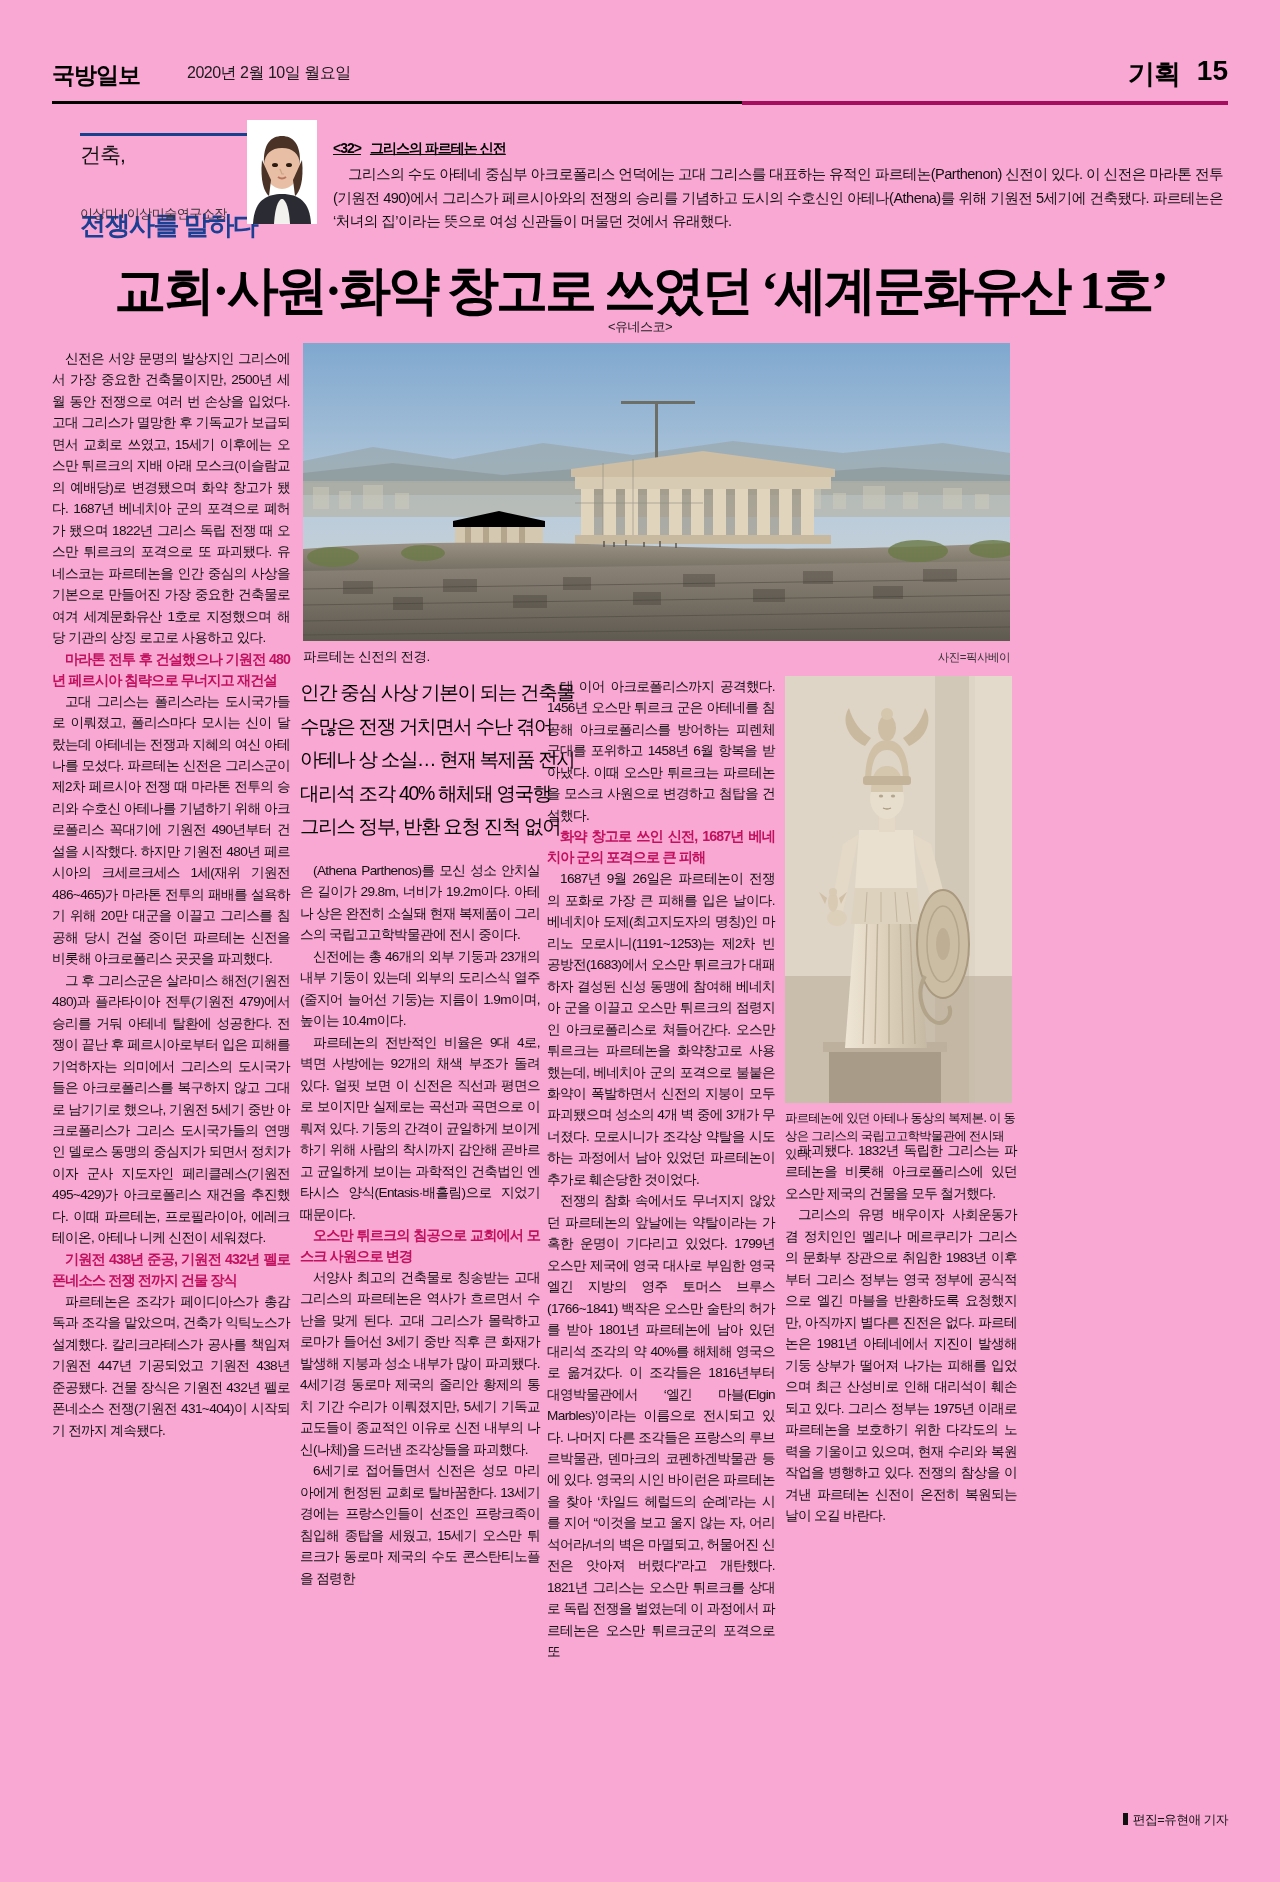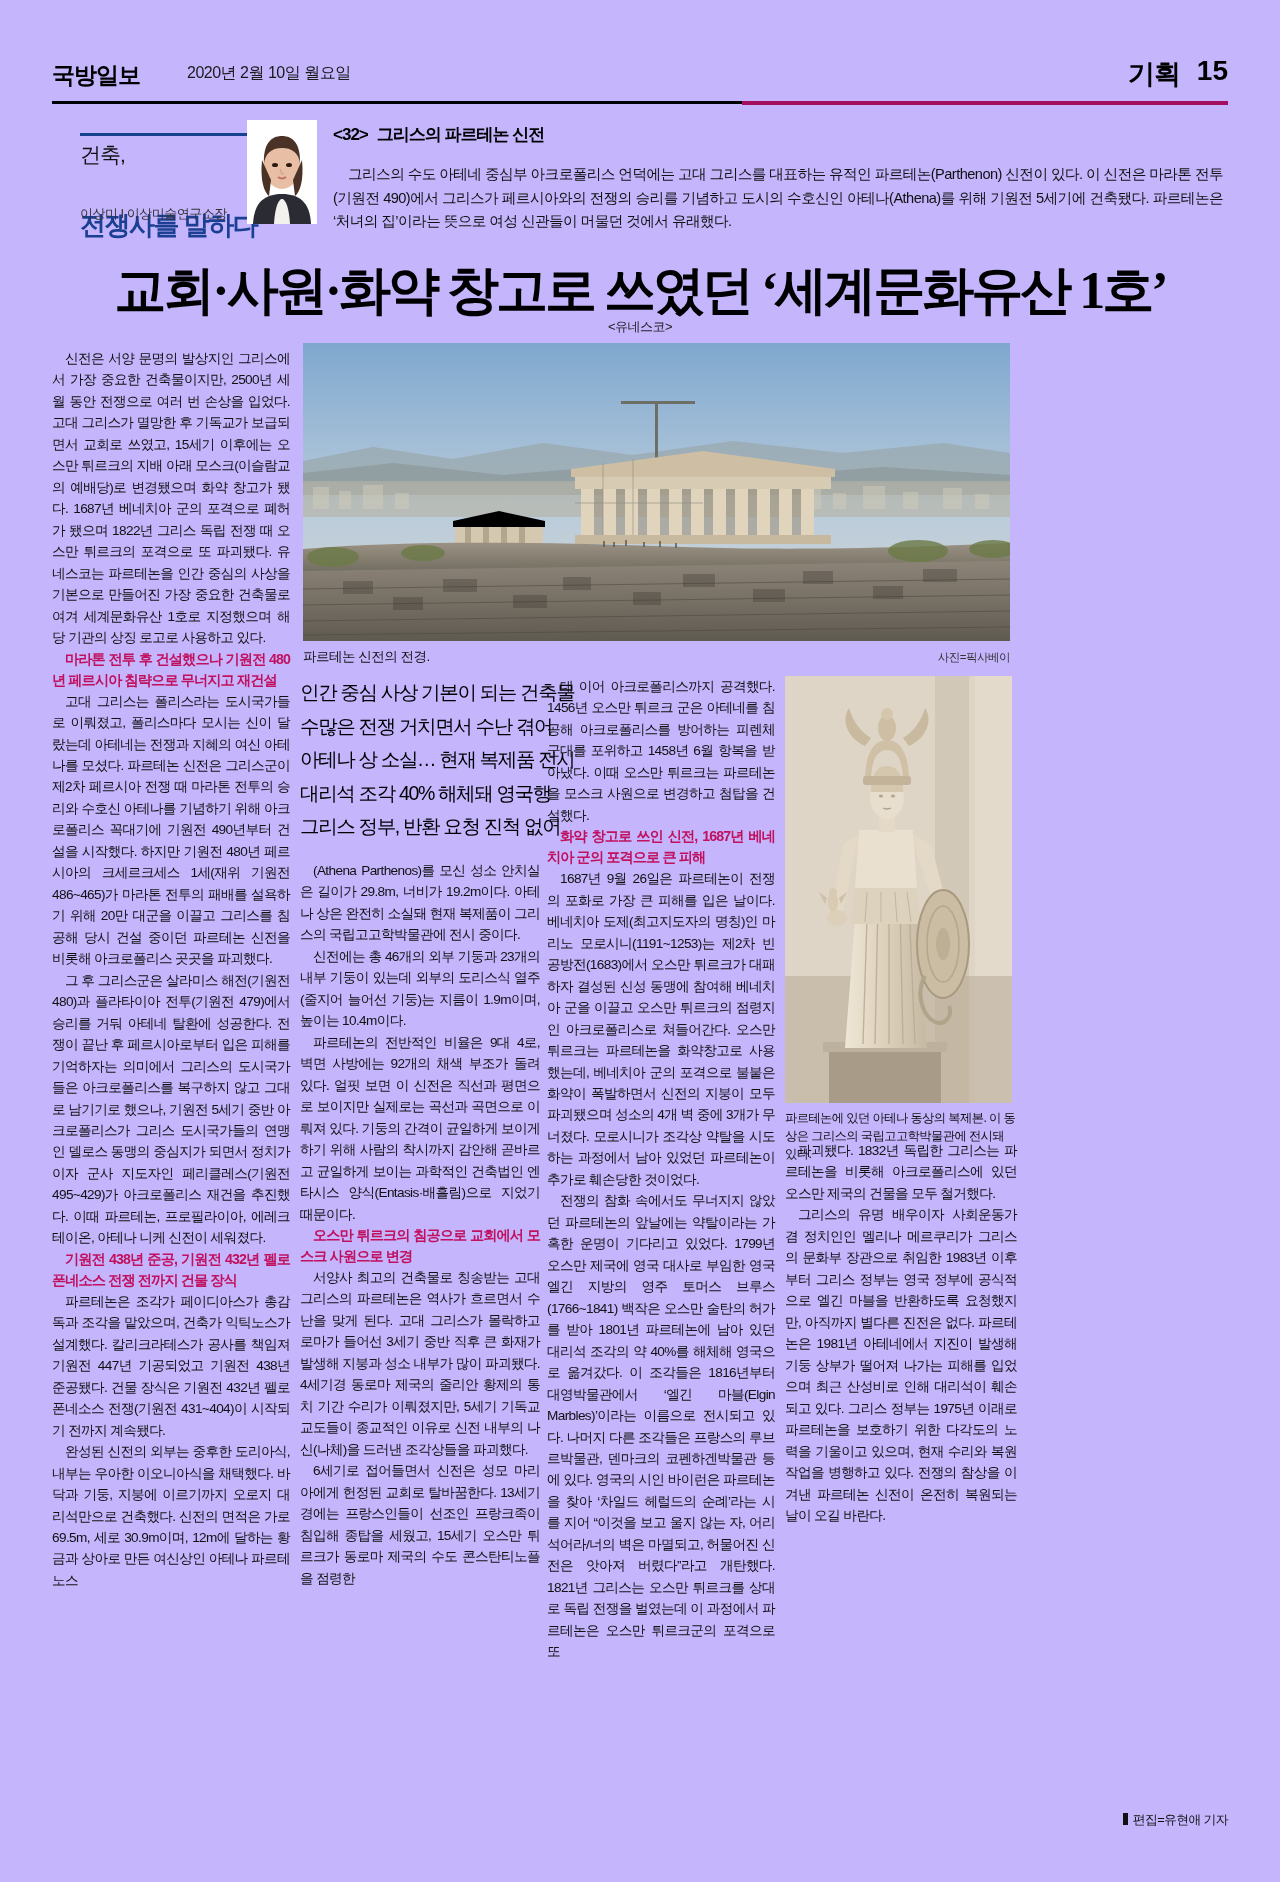--- a/index.html
+++ b/index.html
@@ -1,17 +1,17 @@
 <!DOCTYPE html>
 <html><head>
 <meta charset="utf-8">
 <style>
   html,body{margin:0;padding:0;background:#ffffff;}
   body{width:1280px;height:1882px;font-family:"Liberation Sans","DejaVu Sans",sans-serif;color:#111;position:relative;overflow:hidden;}
-  .page{position:absolute;left:0;top:0;width:1280px;height:1882px;background:#c4b5fd;}
+  .page{position:absolute;left:0;top:0;width:1280px;height:1882px;background:#f9a8d4;}
 
   
   .masthead{position:absolute;left:52px;top:60px;width:1176px;height:46px;}
   .mh-title{position:absolute;left:0;top:0;font-size:23px;font-weight:bold;letter-spacing:-1px;color:#000;}
   .mh-date{position:absolute;left:135px;top:3px;font-size:16px;color:#1a1a1a;letter-spacing:-0.5px;}
   .mh-section{position:absolute;right:48px;top:-4px;font-size:27px;font-weight:bold;letter-spacing:-1px;color:#000;}
   .mh-page{position:absolute;right:0px;top:-5px;font-size:28px;font-weight:bold;color:#000;margin-left:24px;}
   .rule-left{position:absolute;left:52px;top:101px;width:690px;height:3px;background:#000;}
   .rule-right{position:absolute;left:742px;top:101px;width:486px;height:4px;background:#a50d5e;}
 
@@ -20,21 +20,21 @@
   .badge-rule{position:absolute;left:0;top:0px;width:186px;height:3px;background:#16418f;}
   .badge-l1{position:absolute;left:0;top:8px;font-size:21px;color:#111;letter-spacing:-1px;}
   .badge-l2{position:absolute;left:0;top:36px;font-size:26px;font-weight:bold;color:#1b3f93;letter-spacing:-1.5px;margin-top:39px;}
   .badge-l3{position:absolute;left:0;top:72px;font-size:13px;color:#333;letter-spacing:-0.5px;}
 
   
   .portrait{position:absolute;left:247px;top:120px;width:70px;height:104px;overflow:hidden;}
   .portrait svg{display:block;}
 
   
-  .kicker{position:absolute;left:333px;top:123px;font-size:17px;font-weight:bold;letter-spacing:-1px;color:#000;}
+  .kicker{position:absolute;left:333px;top:140px;font-size:14px;font-weight:bold;letter-spacing:-1px;color:#000;text-decoration:underline;}
   .kicker .num{margin-right:9px;}
   .intro{position:absolute;left:333px;top:163px;width:890px;font-size:14.6px;line-height:1.62;letter-spacing:-0.55px;color:#111;text-align:justify;}
   .intro p{margin:0;text-indent:15px;}
 
   
   .headline{position:absolute;left:0;top:256px;width:1280px;text-align:center;font-size:52px;font-weight:bold;letter-spacing:-3px;color:#000;font-family:"Liberation Serif","DejaVu Serif",serif;}
   .headline-src{position:absolute;left:0;top:318px;width:1280px;text-align:center;font-size:13px;letter-spacing:-0.5px;color:#222;}
 
   
   .photo-main{position:absolute;left:303px;top:343px;width:707px;height:298px;overflow:hidden;}
@@ -329,21 +329,20 @@
   </div>
   <div class="cap-statue">파르테논에 있던 아테나 동상의 복제본. 이 동상은 그리스의 국립고고학박물관에 전시돼 있다.</div>
 
   <div class="col" id="col1">
     <p>신전은 서양 문명의 발상지인 그리스에서 가장 중요한 건축물이지만, 2500년 세월 동안 전쟁으로 여러 번 손상을 입었다. 고대 그리스가 멸망한 후 기독교가 보급되면서 교회로 쓰였고, 15세기 이후에는 오스만 튀르크의 지배 아래 모스크(이슬람교의 예배당)로 변경됐으며 화약 창고가 됐다. 1687년 베네치아 군의 포격으로 폐허가 됐으며 1822년 그리스 독립 전쟁 때 오스만 튀르크의 포격으로 또 파괴됐다. 유네스코는 파르테논을 인간 중심의 사상을 기본으로 만들어진 가장 중요한 건축물로 여겨 세계문화유산 1호로 지정했으며 해당 기관의 상징 로고로 사용하고 있다.</p>
     <p class="sub">마라톤 전투 후 건설했으나 기원전 480년 페르시아 침략으로 무너지고 재건설</p>
     <p>고대 그리스는 폴리스라는 도시국가들로 이뤄졌고, 폴리스마다 모시는 신이 달랐는데 아테네는 전쟁과 지혜의 여신 아테나를 모셨다. 파르테논 신전은 그리스군이 제2차 페르시아 전쟁 때 마라톤 전투의 승리와 수호신 아테나를 기념하기 위해 아크로폴리스 꼭대기에 기원전 490년부터 건설을 시작했다. 하지만 기원전 480년 페르시아의 크세르크세스 1세(재위 기원전 486~465)가 마라톤 전투의 패배를 설욕하기 위해 20만 대군을 이끌고 그리스를 침공해 당시 건설 중이던 파르테논 신전을 비롯해 아크로폴리스 곳곳을 파괴했다.</p>
     <p>그 후 그리스군은 살라미스 해전(기원전 480)과 플라타이아 전투(기원전 479)에서 승리를 거둬 아테네 탈환에 성공한다. 전쟁이 끝난 후 페르시아로부터 입은 피해를 기억하자는 의미에서 그리스의 도시국가들은 아크로폴리스를 복구하지 않고 그대로 남기기로 했으나, 기원전 5세기 중반 아크로폴리스가 그리스 도시국가들의 연맹인 델로스 동맹의 중심지가 되면서 정치가이자 군사 지도자인 페리클레스(기원전 495~429)가 아크로폴리스 재건을 추진했다. 이때 파르테논, 프로필라이아, 에레크테이온, 아테나 니케 신전이 세워졌다.</p>
     <p class="sub">기원전 438년 준공, 기원전 432년 펠로폰네소스 전쟁 전까지 건물 장식</p>
     <p>파르테논은 조각가 페이디아스가 총감독과 조각을 맡았으며, 건축가 익틱노스가 설계했다. 칼리크라테스가 공사를 책임져 기원전 447년 기공되었고 기원전 438년 준공됐다. 건물 장식은 기원전 432년 펠로폰네소스 전쟁(기원전 431~404)이 시작되기 전까지 계속됐다.</p>
-    <p>완성된 신전의 외부는 중후한 도리아식, 내부는 우아한 이오니아식을 채택했다. 바닥과 기둥, 지붕에 이르기까지 오로지 대리석만으로 건축했다. 신전의 면적은 가로 69.5m, 세로 30.9m이며, 12m에 달하는 황금과 상아로 만든 여신상인 아테나 파르테노스</p>
   </div>
 
   <div class="col" id="col2">
     <p>(Athena Parthenos)를 모신 성소 안치실은 길이가 29.8m, 너비가 19.2m이다. 아테나 상은 완전히 소실돼 현재 복제품이 그리스의 국립고고학박물관에 전시 중이다.</p>
     <p>신전에는 총 46개의 외부 기둥과 23개의 내부 기둥이 있는데 외부의 도리스식 열주(줄지어 늘어선 기둥)는 지름이 1.9m이며, 높이는 10.4m이다.</p>
     <p>파르테논의 전반적인 비율은 9대 4로, 벽면 사방에는 92개의 채색 부조가 돌려 있다. 얼핏 보면 이 신전은 직선과 평면으로 보이지만 실제로는 곡선과 곡면으로 이뤄져 있다. 기둥의 간격이 균일하게 보이게 하기 위해 사람의 착시까지 감안해 곧바르고 균일하게 보이는 과학적인 건축법인 엔타시스 양식(Entasis·배흘림)으로 지었기 때문이다.</p>
     <p class="sub">오스만 튀르크의 침공으로 교회에서 모스크 사원으로 변경</p>
     <p>서양사 최고의 건축물로 칭송받는 고대 그리스의 파르테논은 역사가 흐르면서 수난을 맞게 된다. 고대 그리스가 몰락하고 로마가 들어선 3세기 중반 직후 큰 화재가 발생해 지붕과 성소 내부가 많이 파괴됐다. 4세기경 동로마 제국의 줄리안 황제의 통치 기간 수리가 이뤄졌지만, 5세기 기독교 교도들이 종교적인 이유로 신전 내부의 나신(나체)을 드러낸 조각상들을 파괴했다.</p>
     <p>6세기로 접어들면서 신전은 성모 마리아에게 헌정된 교회로 탈바꿈한다. 13세기경에는 프랑스인들이 선조인 프랑크족이 침입해 종탑을 세웠고, 15세기 오스만 튀르크가 동로마 제국의 수도 콘스탄티노플을 점령한</p>
   </div>

